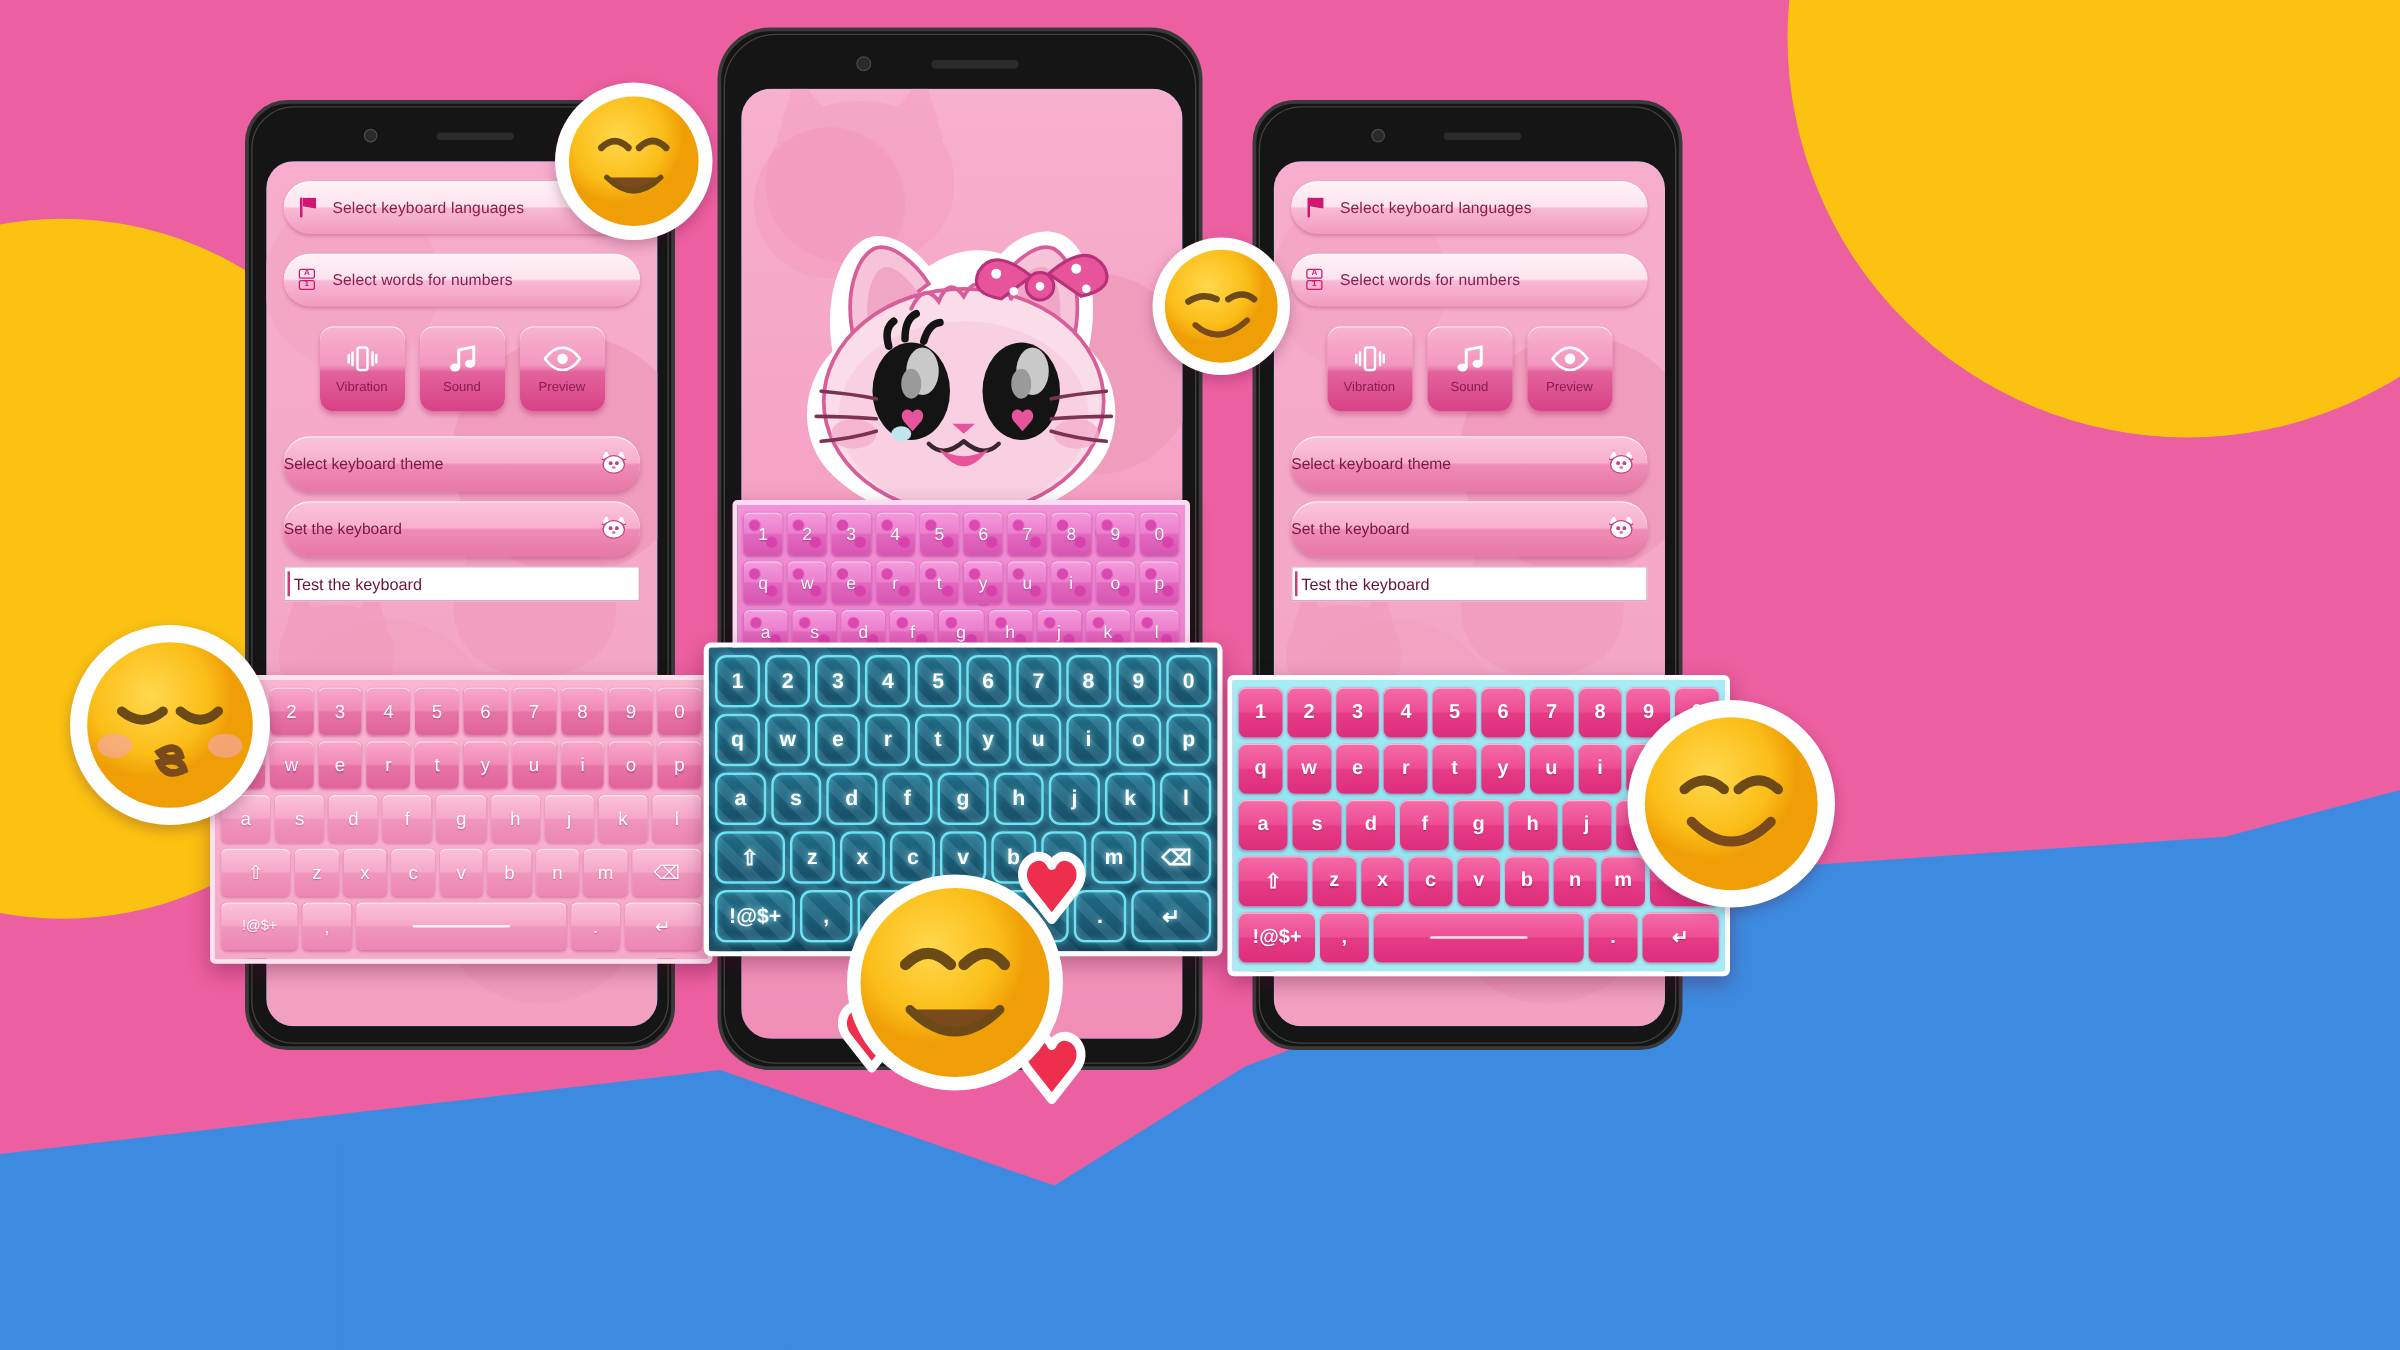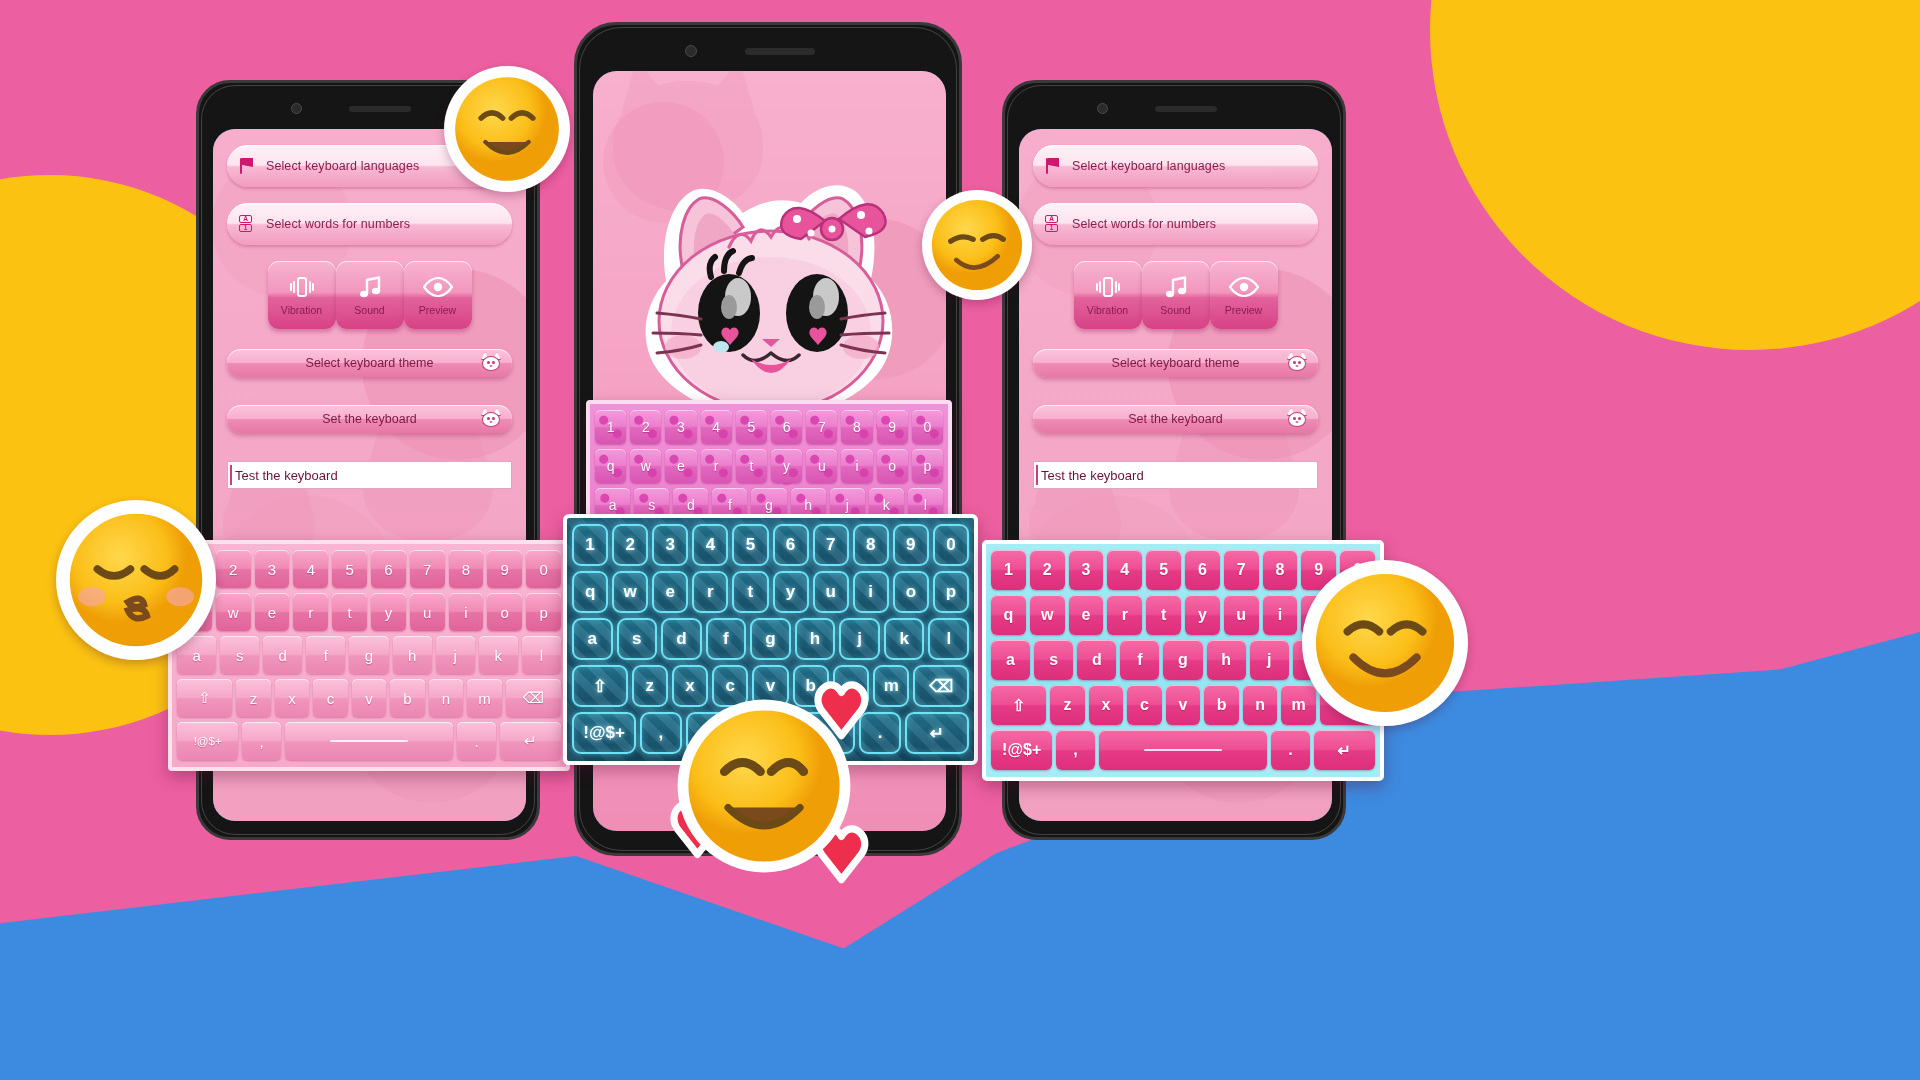--- a/index.html
+++ b/index.html
@@ -117,37 +117,37 @@
   .flag-icon { width: 15px; height: 16px; position: relative; flex: 0 0 auto; }
   .flag-icon .pole { position:absolute; left:1px; top:0; width:2px; height:16px; background:#D0176F; border-radius:1px;}
   .flag-icon .cloth{ position:absolute; left:3px; top:0px; width:11px; height:9px; background:#D0176F;
                      clip-path: polygon(0 0, 100% 0, 100% 100%, 0 78%);}
   .a1-icon { width: 15px; height: 18px; flex: 0 0 auto; display:flex; flex-direction:column; gap:1px; }
   .a1-icon span {
     width: 13px; height: 8px; border: 1.2px solid #D0176F; border-radius: 2px;
     font-size: 6.5px; line-height: 6px; text-align: center; color: #D0176F; font-weight: bold;
   }
 
-  .tile-row { display: flex; margin: 6px 0 20px 0; justify-content: center; }
+  .tile-row { display: flex; gap: 12px; margin: 6px 0 20px 0; justify-content: center; }
   .tile {
     width: 68px; height: 68px; border-radius: 11px;
     background: linear-gradient(180deg, #F7AECD 0%, #F295BC 45%, #E4documents 46%, #DC4A8C 100%);
     background: linear-gradient(180deg, #F8B4D1 0%, #F296BD 46%, #E2639C 54%, #D84186 100%);
     box-shadow: 0 3px 4px rgba(150,30,85,.35), inset 0 1px 0 rgba(255,255,255,.75);
     display: flex; flex-direction: column; align-items: center; justify-content: center; gap: 4px;
   }
   .tile .tile-label { font-size: 10.5px; color: #8A1E4E; }
   .tile .tile-ico { height: 26px; display:flex; align-items:center; justify-content:center; color:#fff; }
 
   .wide-pill {
     position: relative;
-    height: 28px; margin-bottom: 28px; border-radius: 21px;
+    height: 44px; margin-bottom: 8px; border-radius: 21px;
     background: linear-gradient(180deg, #FBC4DB 0%, #F8AFCE 48%, #EE8CB4 52%, #E878A7 100%);
     box-shadow: 0 3px 4px rgba(150,30,85,.32), inset 0 1px 0 rgba(255,255,255,.8);
-    display:flex; align-items:center; justify-content:center;
+    display:flex; align-items:center; justify-content:flex-start;
   }
   .wide-pill .row-label { font-size: 12.5px; color: #7C1744; }
   .wide-pill .cat-badge {
     position:absolute; right: 10px; top: 50%; transform: translateY(-50%);
     width: 22px; height: 20px;
   }
   .cat-badge .cb-face {
     position:absolute; left:2px; top:3px; width:18px; height:15px; border-radius:50% 50% 48% 48%;
     background:#fff; border:1.4px solid #C6407B;
   }

